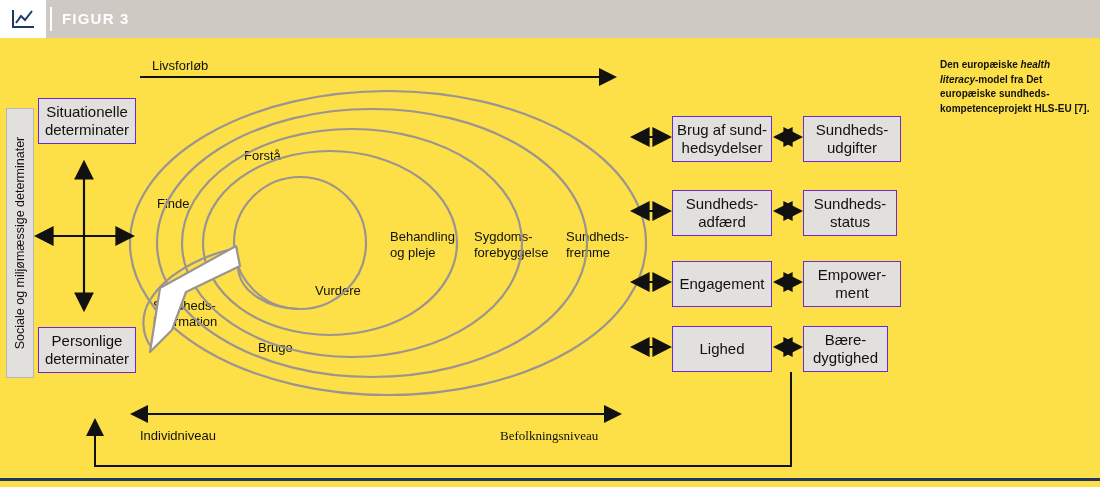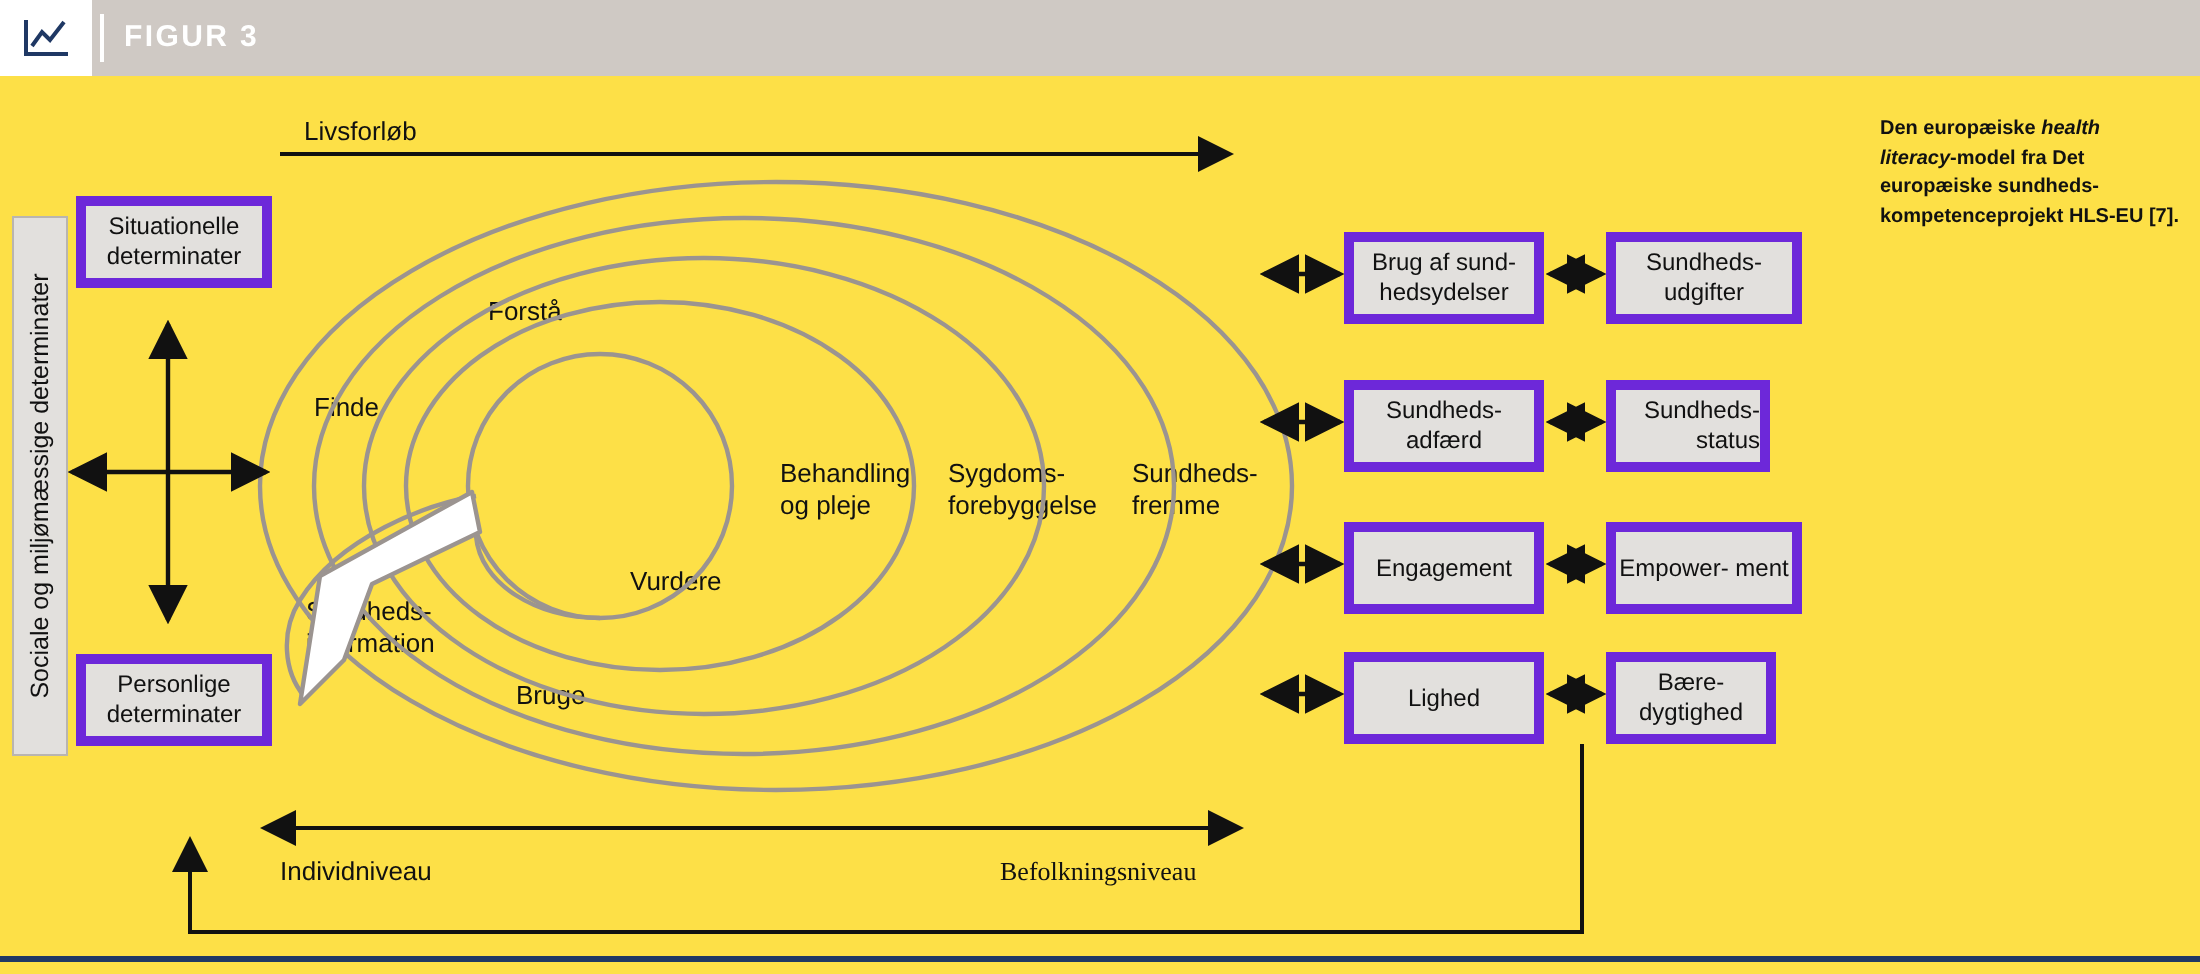--- a/index.html
+++ b/index.html
@@ -80,26 +80,26 @@
     top: 50%;
     transform: translate(-50%, -50%) rotate(-90deg);
     white-space: nowrap;
     font-size: 12.5px;
     color: #111;
   }
   
   .gbox {
     position: absolute;
     background: #e2e0dd;
-    border: 5px solid #6d28d9;
+    border: 1px solid #6d28d9;
     display: flex;
     align-items: center;
     justify-content: center;
     text-align: center;
-    font-size: 12px;
+    font-size: 15px;
     line-height: 1.22;
     color: #111;
     box-sizing: border-box;
   }
   
   .dlabel {
     position: absolute;
     font-size: 13px;
     line-height: 1.2;
     color: #111;
@@ -170,21 +170,21 @@
     <span>Engagement</span>
   </div>
   <div class="gbox" style="left:672px; top:326px; width:100px; height:46px;">
     <span>Lighed</span>
   </div>
 
   <div class="gbox" style="left:803px; top:116px; width:98px; height:46px;">
     <span>Sundheds-
 udgifter</span>
   </div>
-  <div class="gbox" style="left:803px; top:190px; width:82px; height:46px;text-align:right;">
+  <div class="gbox" style="left:803px; top:190px; width:94px; height:46px;">
     <span>Sundheds-
 status</span>
   </div>
   <div class="gbox" style="left:803px; top:261px; width:98px; height:46px;">
     <span>Empower-
 ment</span>
   </div>
   <div class="gbox" style="left:803px; top:326px; width:85px; height:46px;">
     <span>Bære-
 dygtighed</span>

